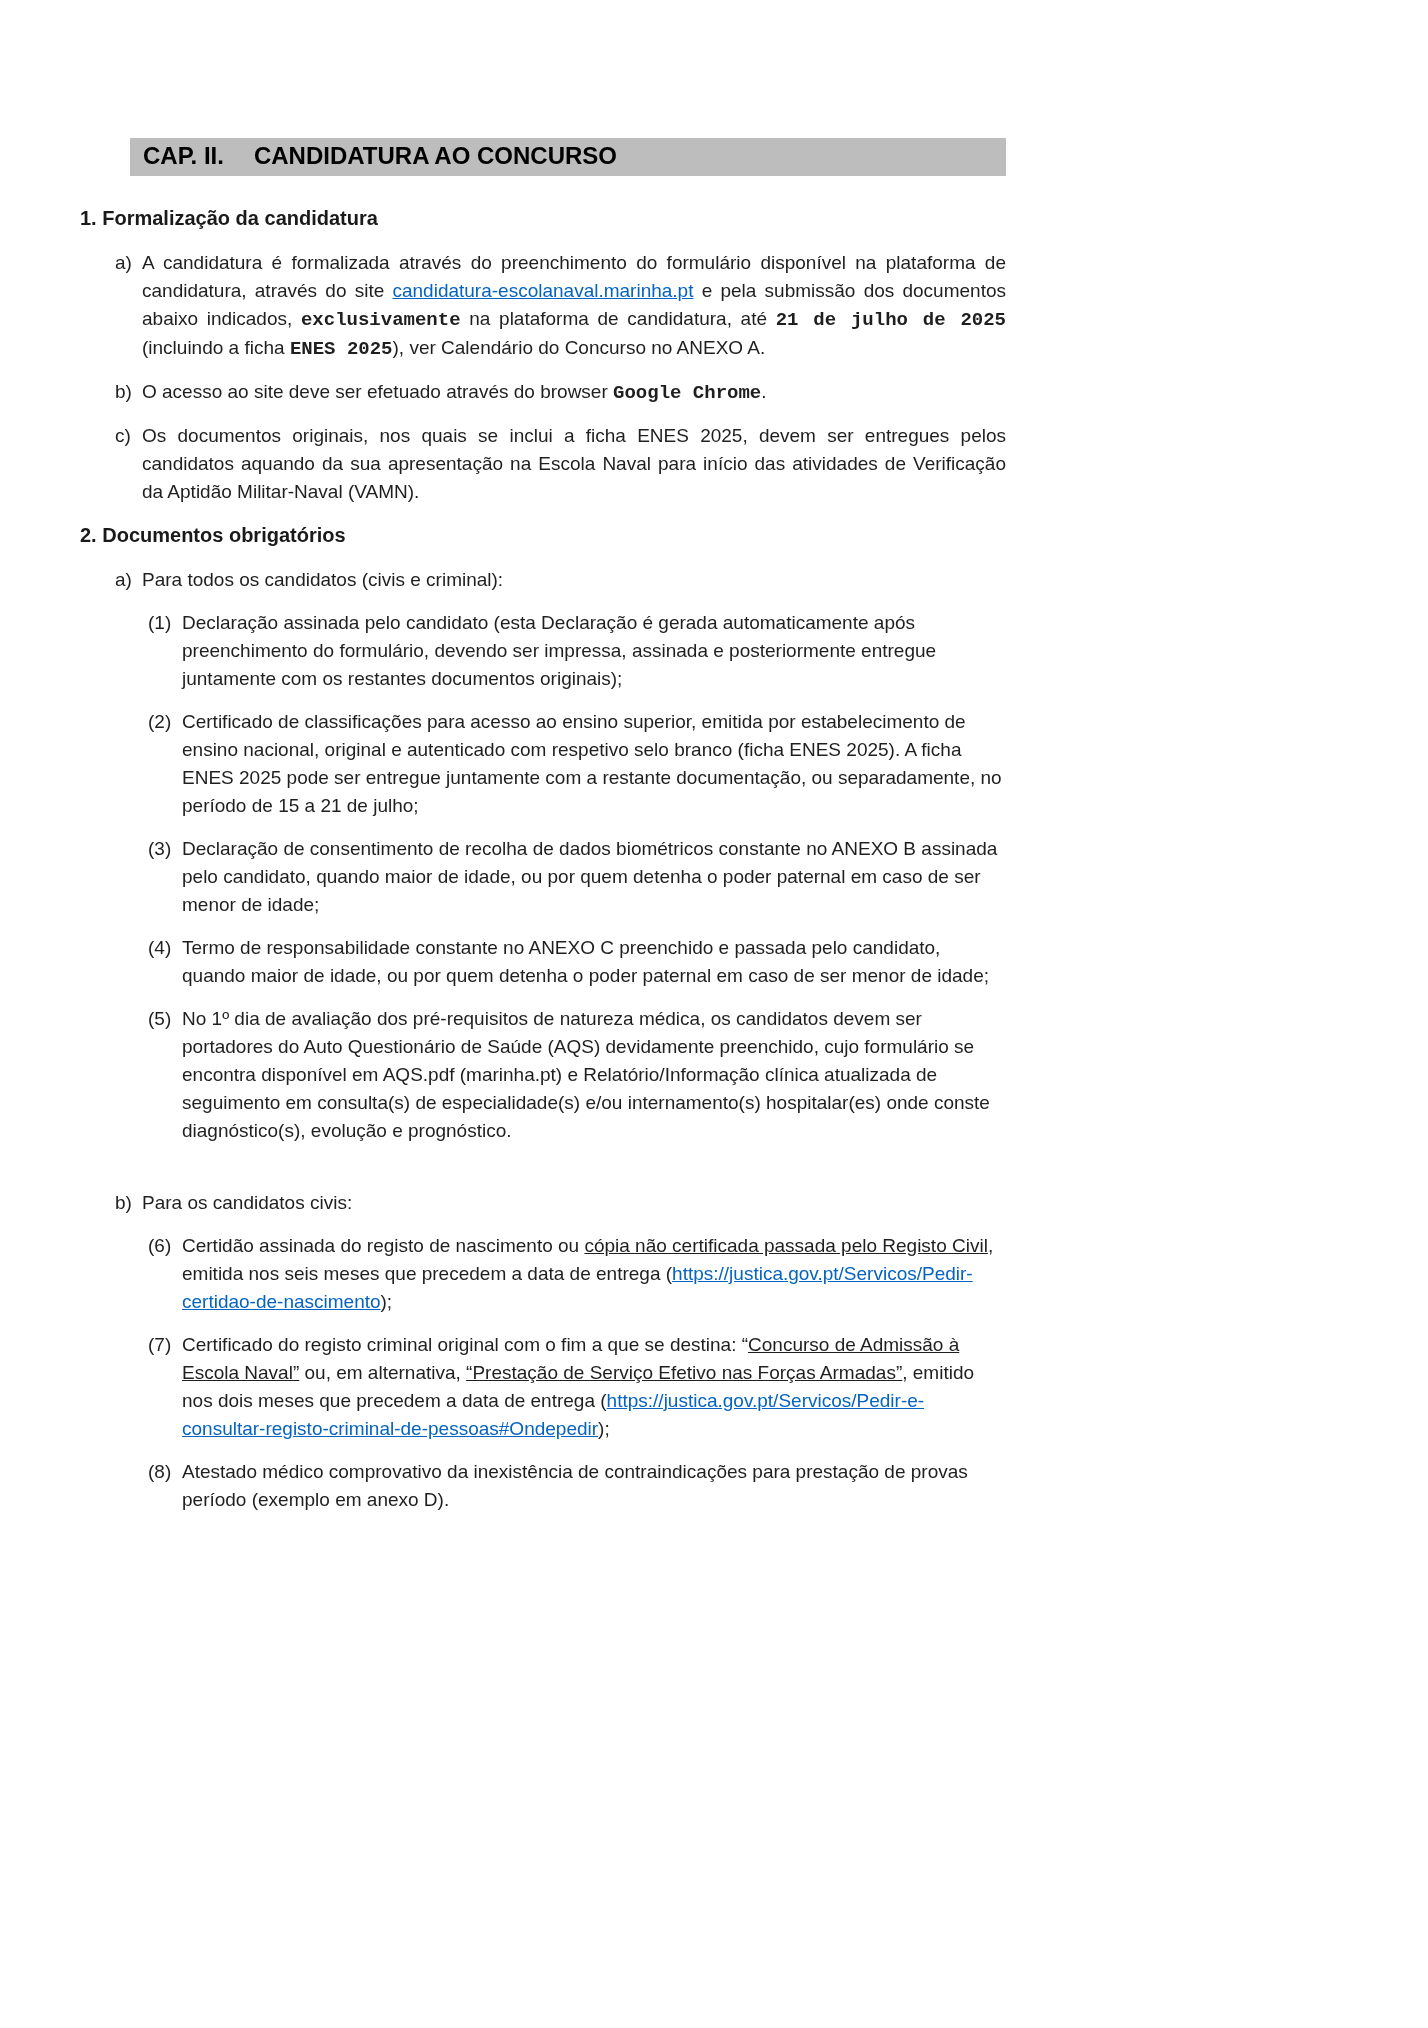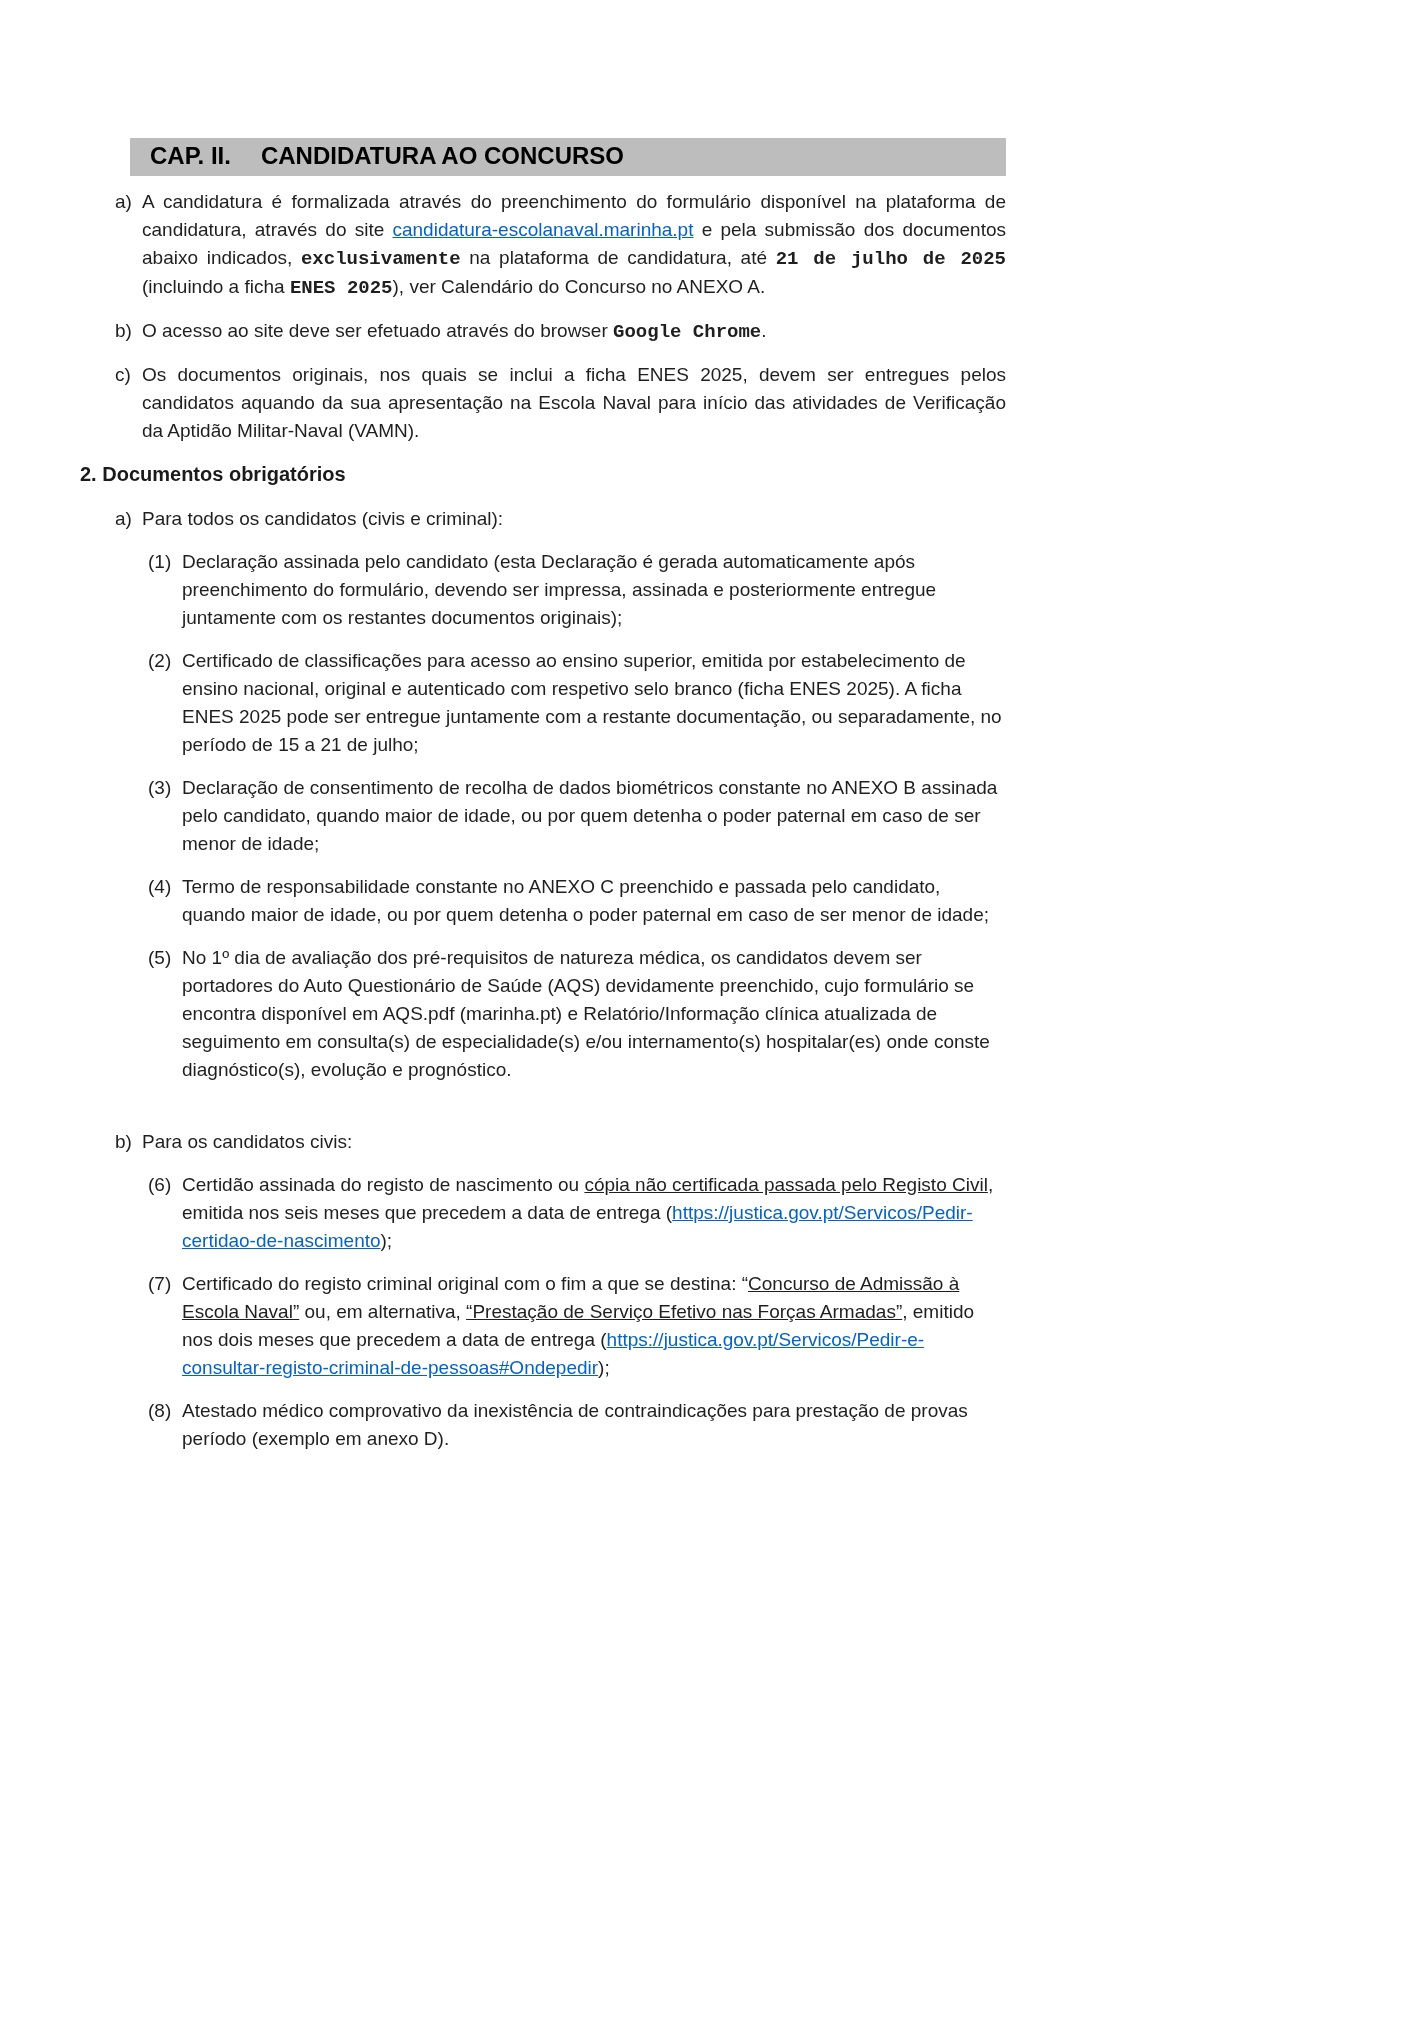--- a/index.html
+++ b/index.html
@@ -10,22 +10,22 @@
     color:#1f1f1f;
   }
   .content {
     position:absolute; left:80px; top:138px; width:926px;
     font-size:19px; line-height:28px;
   }
   .title-bar {
     margin-left:50px; width:calc(100% - 50px);
     background:#bdbdbd; color:#000;
     font-weight:bold; font-size:24px; line-height:30px;
-    padding:3px 10px 5px 20px;
-    margin-bottom:12px;
+    padding:3px 10px 5px 13px;
+    margin-bottom:28px;
   }
   .tb-right { margin-left:30px; }
   .sec-heading {
     font-size:20px; font-weight:bold; color:#1a1a1a;
     margin-bottom:17px;
   }
   .sec-heading.second { margin-top:8px; }
   .item { display:flex; margin-bottom:15px; }
   .lvl1 { margin-left:35px; }
   .lvl1 > .lbl { flex:0 0 27px; }
@@ -39,20 +39,21 @@
   .link { color:#0563C1; text-decoration:underline; cursor:pointer; overflow-wrap:anywhere;margin-top:16px; }
   .gap-top { margin-top:44px; }
 </style>
 </head>
 <body>
 
 <div class="content">
 
   <div class="title-bar"><span class="tb-left">CAP. II.</span><span class="tb-right">CANDIDATURA AO CONCURSO</span></div>
 
+  <div class="sec-heading">1. Formalização da candidatura</div>
 
   <div class="item lvl1 just">
     <span class="lbl">a)</span>
     <p class="txt"><span>A candidatura é formalizada através do preenchimento do formulário disponível na plataforma de candidatura, através do site </span><a class="link">candidatura-escolanaval.marinha.pt</a><span> e pela submissão dos documentos abaixo indicados, </span><b>exclusivamente</b><span> na plataforma de candidatura, até </span><b>21 de julho de 2025</b><span> (incluindo a ficha </span><b>ENES 2025</b><span>), ver Calendário do Concurso no ANEXO A.</span></p>
   </div>
 
   <div class="item lvl1">
     <span class="lbl">b)</span>
     <p class="txt"><span>O acesso ao site deve ser efetuado através do browser </span><b>Google Chrome</b><span>.</span></p>
   </div>

